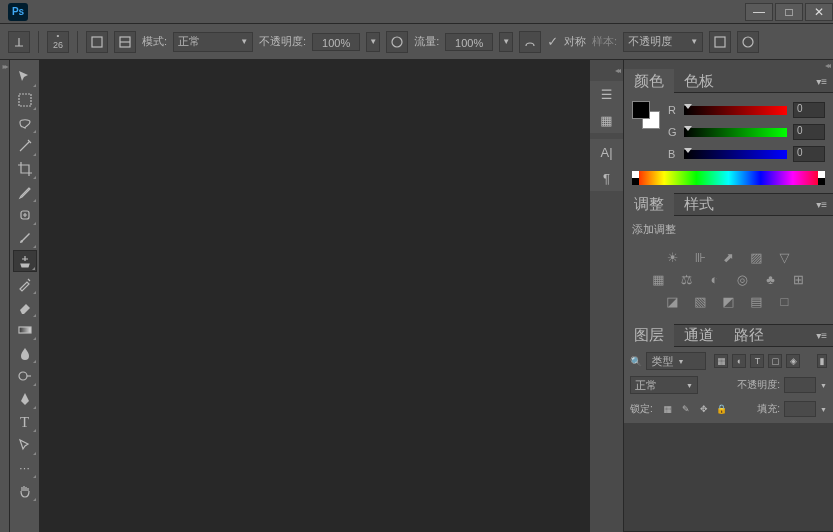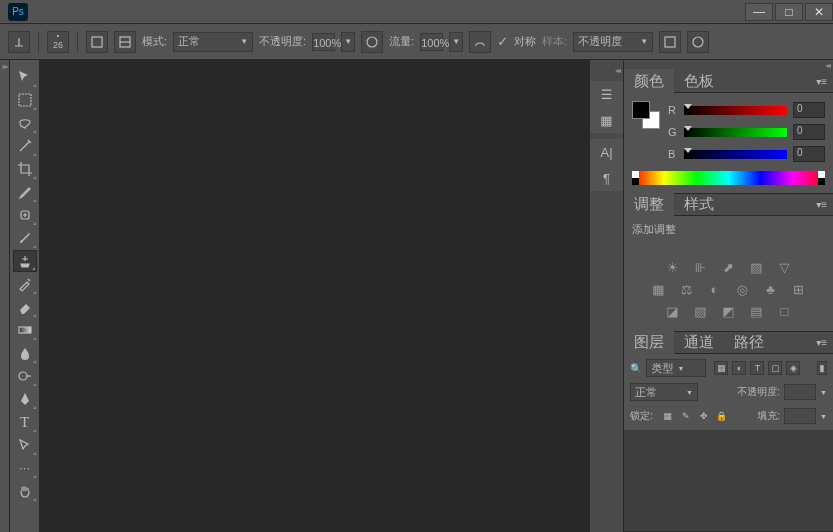--- a/index.html
+++ b/index.html
@@ -1,29 +1,29 @@
 <!DOCTYPE html>
 <html><head>
 <meta charset="utf-8">
 <style>
 *{margin:0;padding:0;box-sizing:border-box;font-family:"Microsoft YaHei",Arial,sans-serif;font-size:11px;color:#b8b8b8;user-select:none}
 body{background:#535353;width:833px;height:532px;overflow:hidden}
 .titlebar{height:24px;background:#535353;display:flex;align-items:center;padding-left:8px;border-bottom:1px solid #282828}
-.ps-logo{width:20px;height:18px;background:#001d2e;border-radius:3px;color:#3fa9f5;font-weight:normal;font-size:10px;display:flex;align-items:center;justify-content:center;margin-right:12px}
+.ps-logo{width:20px;height:18px;background:#001d2e;border-radius:3px;color:#3fa9f5;font-weight:bold;font-size:10px;display:flex;align-items:center;justify-content:center;margin-right:12px}
 .menu{display:flex;gap:2px}
 .menu-item{padding:3px 6px;cursor:pointer}
 .win-controls{margin-left:auto;display:flex}
 .win-btn{width:28px;height:18px;background:#5a5a5a;border:1px solid #3a3a3a;margin-left:2px;display:flex;align-items:center;justify-content:center;cursor:pointer;color:#ddd;font-size:12px}
 .options-bar{height:36px;background:#535353;border-bottom:1px solid #282828;display:flex;align-items:center;padding:0 8px;gap:6px}
 .opt-icon{width:22px;height:22px;border:1px solid #3a3a3a;background:#4a4a4a;display:flex;align-items:center;justify-content:center;cursor:pointer}
 .opt-sep{width:1px;height:22px;background:#3a3a3a;margin:0 2px}
 .opt-label{white-space:nowrap}
 .opt-select{height:20px;background:#4a4a4a;border:1px solid #3a3a3a;padding:0 4px;display:flex;align-items:center;gap:6px;cursor:pointer}
 .opt-select .arrow{font-size:8px}
-.opt-num{width:23px;height:18px;background:#4a4a4a;border:1px solid #3a3a3a;line-height:18px}
+.opt-num{width:48px;height:18px;background:#4a4a4a;border:1px solid #3a3a3a;text-align:center;line-height:18px}
 .main{display:flex;height:calc(100% - 60px)}
 .tool-dock{width:10px;background:#535353;border-right:1px solid #282828;display:flex;align-items:flex-start;justify-content:center;padding-top:2px}
 .dock-arrows{color:#888;font-size:8px;letter-spacing:-2px}
 .toolbox{width:30px;background:#535353;border-right:1px solid #282828;display:flex;flex-direction:column;padding-top:6px}
 .tool{width:24px;height:22px;margin:0 auto 1px;display:flex;align-items:center;justify-content:center;cursor:pointer;position:relative}
 .tool.selected{background:#3a3a3a;border:1px solid #2a2a2a}
 .tool .tri{position:absolute;right:1px;bottom:1px;width:0;height:0;border-left:3px solid transparent;border-bottom:3px solid #888}
 .canvas{flex:1;background:#282828}
 .side-dock{width:34px;background:#4a4a4a;border-left:1px solid #282828;display:flex;flex-direction:column;padding-top:6px;gap:6px}
 .side-grp{display:flex;flex-direction:column;background:#535353;padding:4px 0;gap:8px;align-items:center}
@@ -47,21 +47,21 @@
 .slider-track.g{background:linear-gradient(to right,#000,#0f0)}
 .slider-track.b{background:linear-gradient(to right,#000,#00f)}
 .slider-handle{position:absolute;left:0;top:-2px;width:0;height:0;border-left:4px solid transparent;border-right:4px solid transparent;border-top:5px solid #ccc}
 .slider-val{width:32px;height:16px;background:#3a3a3a;border:1px solid #282828;text-align:left;padding:0 3px;font-size:10px}
 .spectrum{height:14px;margin:0 8px 8px;background:linear-gradient(to right,#f00,#ff0,#0f0,#0ff,#00f,#f0f,#f00);position:relative;cursor:pointer}
 .spectrum::before{content:"";position:absolute;left:0;top:0;width:7px;height:7px;background:#fff}
 .spectrum::after{content:"";position:absolute;left:0;bottom:0;width:7px;height:7px;background:#000}
 .spectrum .end{position:absolute;right:0;top:0;width:7px;height:14px;background:#fff}
 .spectrum .endb{position:absolute;right:0;bottom:0;width:7px;height:7px;background:#000}
 .adjust-panel{padding:6px 8px;min-height:108px}
-.adj-title{margin-bottom:22px;font-size:11px}
+.adj-title{margin-bottom:12px;font-size:11px}
 .adj-row{display:flex;justify-content:center;gap:10px;margin:6px 0}
 .adj-icon{width:18px;height:16px;display:flex;align-items:center;justify-content:center;cursor:pointer;color:#999;font-size:13px}
 .layers-panel{flex:1;display:flex;flex-direction:column}
 .layer-opts{padding:4px 6px;display:flex;flex-direction:column;gap:4px;background:#535353}
 .lo-row{display:flex;align-items:center;gap:4px;height:20px}
 .lo-select{height:18px;background:#4a4a4a;border:1px solid #3a3a3a;padding:0 4px;flex:0 0 auto;display:flex;align-items:center;gap:4px;cursor:pointer;font-size:10px}
 .lo-select .arrow{font-size:7px}
 .lo-label{font-size:10px;white-space:nowrap}
 .lo-icons{display:flex;gap:4px;margin-left:4px}
 .lo-icn{width:14px;height:14px;border:1px solid #3a3a3a;background:#4a4a4a;cursor:pointer;font-size:9px;display:flex;align-items:center;justify-content:center}

